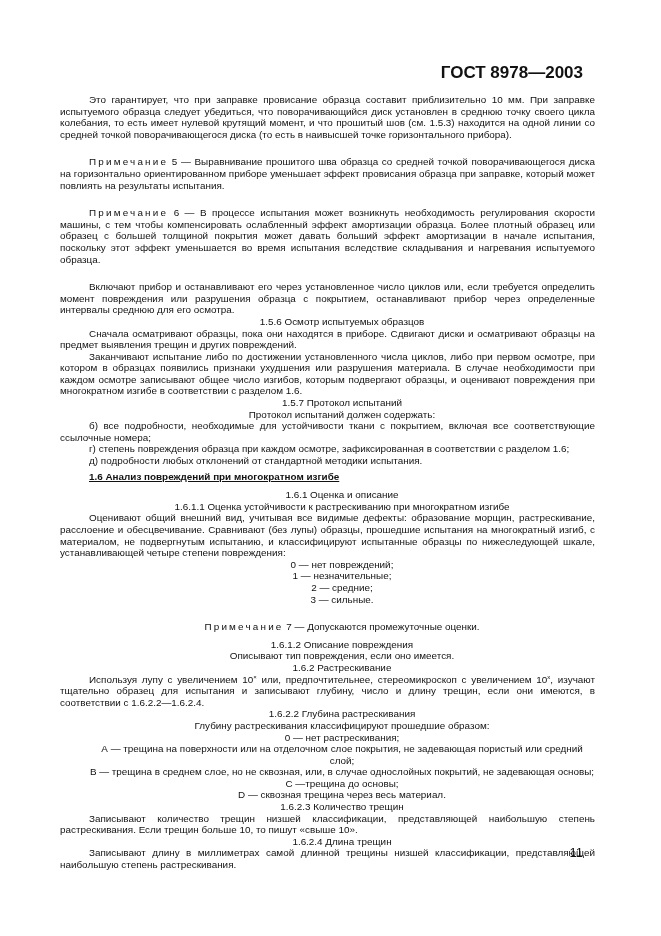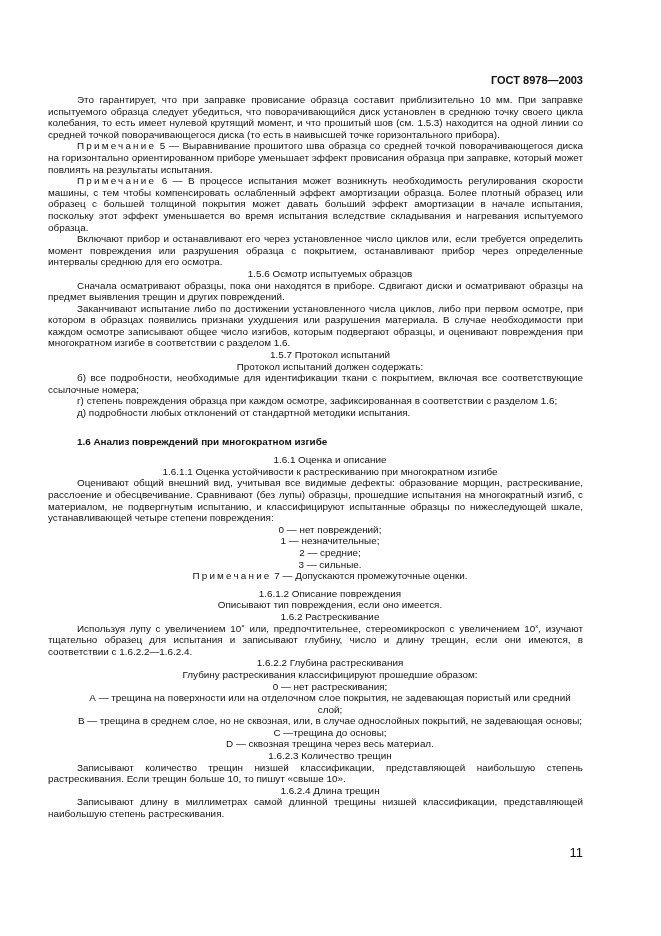--- a/index.html
+++ b/index.html
@@ -1,25 +1,25 @@
 <!DOCTYPE html>
 <html><head>
 <meta charset="utf-8">
 <style>
   html, body { margin:0; padding:0; background:#ffffff; }
   body { width:661px; height:936px; position:relative; overflow:hidden;
          font-family:"Liberation Sans", sans-serif; color:#111; }
-  .header { position:absolute; top:74px; right:78px; font-weight:bold; font-size:11px; letter-spacing:0; }
-  .page { position:absolute; left:48px; top:94px; width:535px; font-size:9.9px; line-height:11.6px; }
+  .header { position:absolute; top:63px; right:78px; font-weight:bold; font-size:17px; letter-spacing:0; }
+  .page { position:absolute; left:60px; top:94px; width:535px; font-size:9.9px; line-height:11.6px; }
   p { margin:0; text-align:justify; }
   .ind { text-indent:29px; }
   .li { padding-left:29px; text-align:center; }
-  .gap { margin-top:0; }
+  .gap { margin-top:16px; }
   .note-label { letter-spacing:2.2px; }
-  .h2 { font-weight:bold; padding-left:29px; margin-top:17px; margin-bottom:7px; }
+  .h2 { font-weight:bold; padding-left:29px; margin-top:4px; margin-bottom:7px;text-decoration:underline; }
   sup { font-size:6px; vertical-align:4px; line-height:0; }
   .pnum { position:absolute; top:845px; right:78px; font-size:13px; }
 </style>
 </head>
 <body>
 
 <div class="header">ГОСТ 8978—2003</div>
 
 <div class="page">
   <p class="ind">Это гарантирует, что при заправке провисание образца составит приблизительно 10 мм. При заправке испытуемого образца следует убедиться, что поворачивающийся диск установлен в среднюю точку своего цикла колебания, то есть имеет нулевой крутящий момент, и что прошитый шов (см. 1.5.3) находится на одной линии со средней точкой поворачивающегося диска (то есть в наивысшей точке горизонтального прибора).</p>
@@ -29,21 +29,21 @@
   <p class="ind gap"><span class="note-label">Примечание</span><span> 6 — В процессе испытания может возникнуть необходимость регулирования скорости машины, с тем чтобы компенсировать ослабленный эффект амортизации образца. Более плотный образец или образец с большей толщиной покрытия может давать больший эффект амортизации в начале испытания, поскольку этот эффект уменьшается во время испытания вследствие складывания и нагревания испытуемого образца.</span></p>
 
   <p class="ind gap">Включают прибор и останавливают его через установленное число циклов или, если требуется определить момент повреждения или разрушения образца с покрытием, останавливают прибор через определенные интервалы среднюю для его осмотра.</p>
 
   <p class="li">1.5.6  Осмотр испытуемых образцов</p>
   <p class="ind">Сначала осматривают образцы, пока они находятся в приборе. Сдвигают диски и осматривают образцы на предмет выявления трещин и других повреждений.</p>
   <p class="ind">Заканчивают испытание либо по достижении установленного числа циклов, либо при первом осмотре, при котором в образцах появились признаки ухудшения или разрушения материала. В случае необходимости при каждом осмотре записывают общее число изгибов, которым подвергают образцы, и оценивают повреждения при многократном изгибе в соответствии с разделом 1.6.</p>
 
   <p class="li">1.5.7  Протокол испытаний</p>
   <p class="li">Протокол испытаний должен содержать:</p>
-  <p class="ind">б)  все подробности, необходимые для идентификации ткани с покрытием, включая все соответствующие ссылочные номера;</p>
+  <p class="ind">б)  все подробности, необходимые для устойчивости ткани с покрытием, включая все соответствующие ссылочные номера;</p>
   <p class="ind">г)  степень повреждения образца при каждом осмотре, зафиксированная в соответствии с разделом 1.6;</p>
   <p class="ind">д)  подробности любых отклонений от стандартной методики испытания.</p>
 
   <p class="h2">1.6  Анализ повреждений при многократном изгибе</p>
 
   <p class="li">1.6.1  Оценка и описание</p>
   <p class="li">1.6.1.1  Оценка устойчивости к растрескиванию при многократном изгибе</p>
   <p class="ind">Оценивают общий внешний вид, учитывая все видимые дефекты: образование морщин, растрескивание, расслоение и обесцвечивание. Сравнивают (без лупы) образцы, прошедшие испытания на многократный изгиб, с материалом, не подвергнутым испытанию, и классифицируют испытанные образцы по нижеследующей шкале, устанавливающей четыре степени повреждения:</p>
   <p class="li">0 — нет повреждений;</p>
   <p class="li">1 — незначительные;</p>

